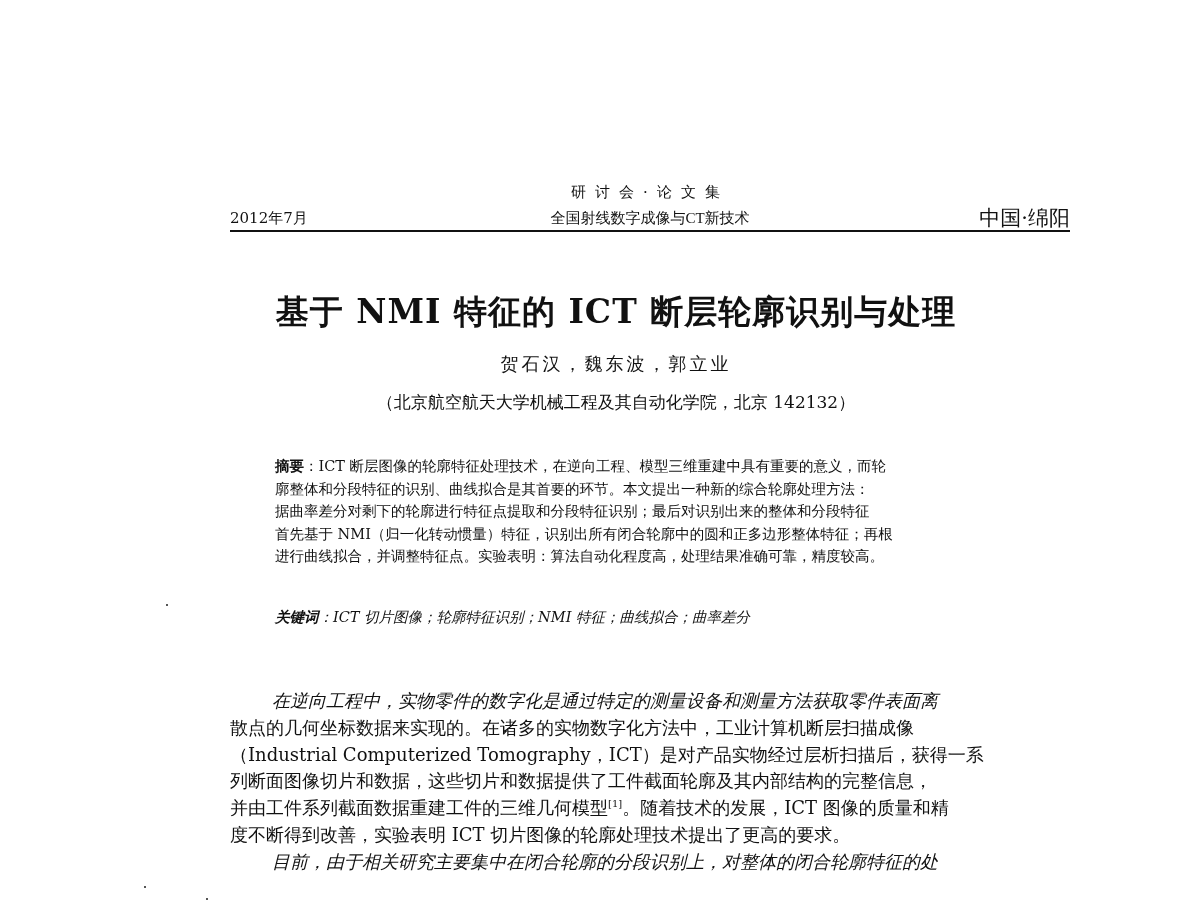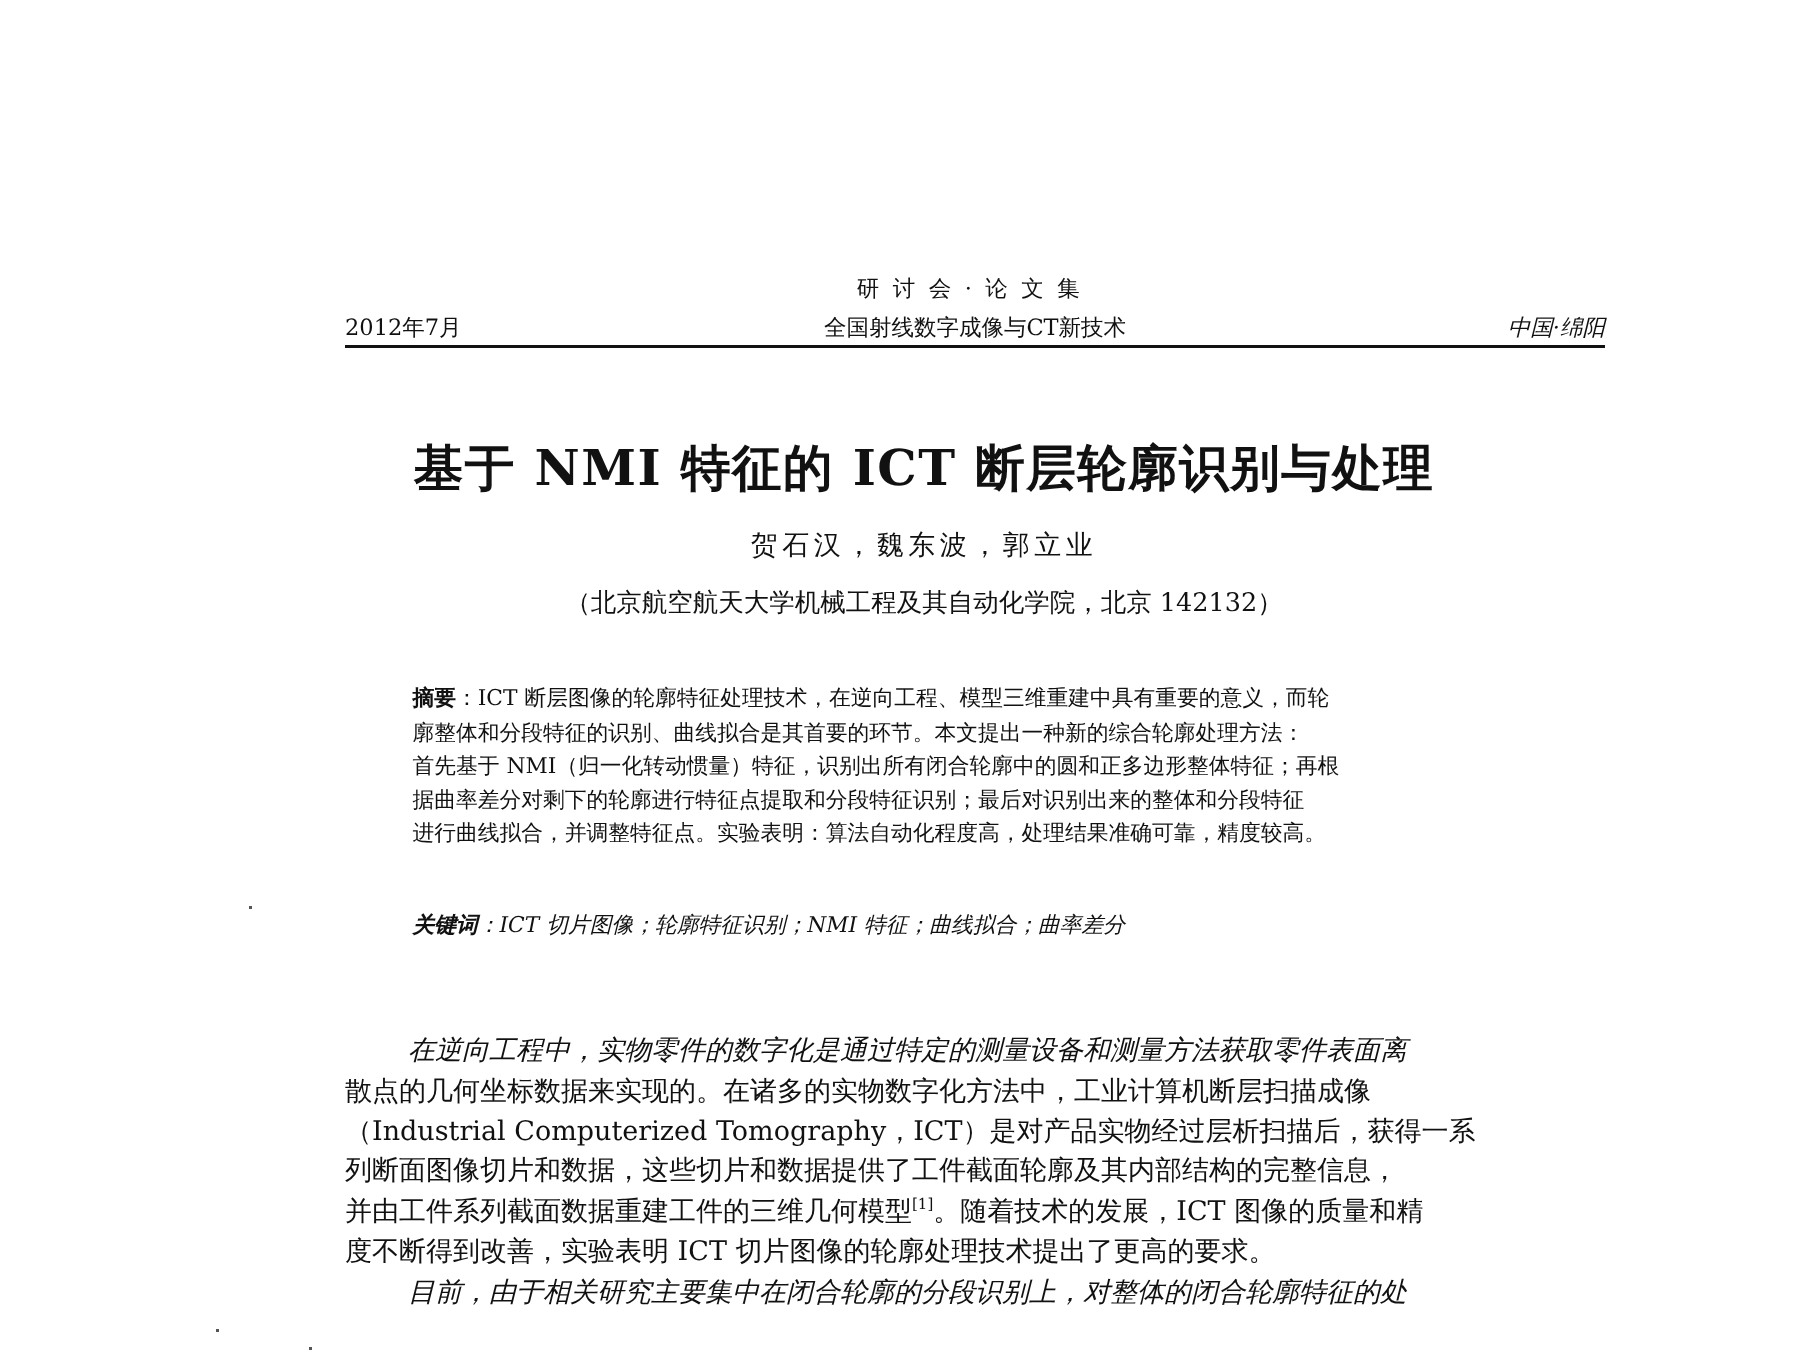--- a/index.html
+++ b/index.html
@@ -43,28 +43,28 @@
       font-size: 15px;
       line-height: 20px;
     }
     .header-center {
       position: absolute;
       left: 0; right: 0;
       top: 26px;
       text-align: center;
       font-size: 15px;
       line-height: 20px;
+      font-family: Liberation Serif, serif;
     }
     .header-right {
       position: absolute;
       right: 0;
       top: 26px;
-      font-size: 15px;
+      font-size: 21px;
       line-height: 20px;
-      font-style: italic;
     }
     .header-rule {
       position: absolute;
       left: 214px;
       top: 230px;
       width: 840px;
       height: 2px;
       background: #111111;
     }
     .title {
@@ -159,22 +159,22 @@
   </div>
   <div class="header-rule"></div>
 
   <div class="title">基于 NMI 特征的 ICT 断层轮廓识别与处理</div>
   <div class="authors">贺石汉，魏东波，郭立业</div>
   <div class="affiliation">（北京航空航天大学机械工程及其自动化学院，北京 142132）</div>
 
   <div class="abstract">
     <span class="abstract-line"><span class="label-bold">摘要</span><span>：ICT 断层图像的轮廓特征处理技术，在逆向工程、模型三维重建中具有重要的意义，而轮</span></span>
     <span class="abstract-line">廓整体和分段特征的识别、曲线拟合是其首要的环节。本文提出一种新的综合轮廓处理方法：</span>
+    <span class="abstract-line">据曲率差分对剩下的轮廓进行特征点提取和分段特征识别；最后对识别出来的整体和分段特征</span>
     <span class="abstract-line">首先基于 NMI（归一化转动惯量）特征，识别出所有闭合轮廓中的圆和正多边形整体特征；再根</span>
-    <span class="abstract-line">据曲率差分对剩下的轮廓进行特征点提取和分段特征识别；最后对识别出来的整体和分段特征</span>
     <span class="abstract-line">进行曲线拟合，并调整特征点。实验表明：算法自动化程度高，处理结果准确可靠，精度较高。</span>
   </div>
 
   <div class="keywords">
     <span class="label-bold">关键词</span><span>：ICT 切片图像；轮廓特征识别；NMI 特征；曲线拟合；曲率差分</span>
   </div>
 
   <div class="body-text">
     <span class="body-line indent">在逆向工程中，实物零件的数字化是通过特定的测量设备和测量方法获取零件表面离</span>
     <span class="body-line">散点的几何坐标数据来实现的。在诸多的实物数字化方法中，工业计算机断层扫描成像</span>

